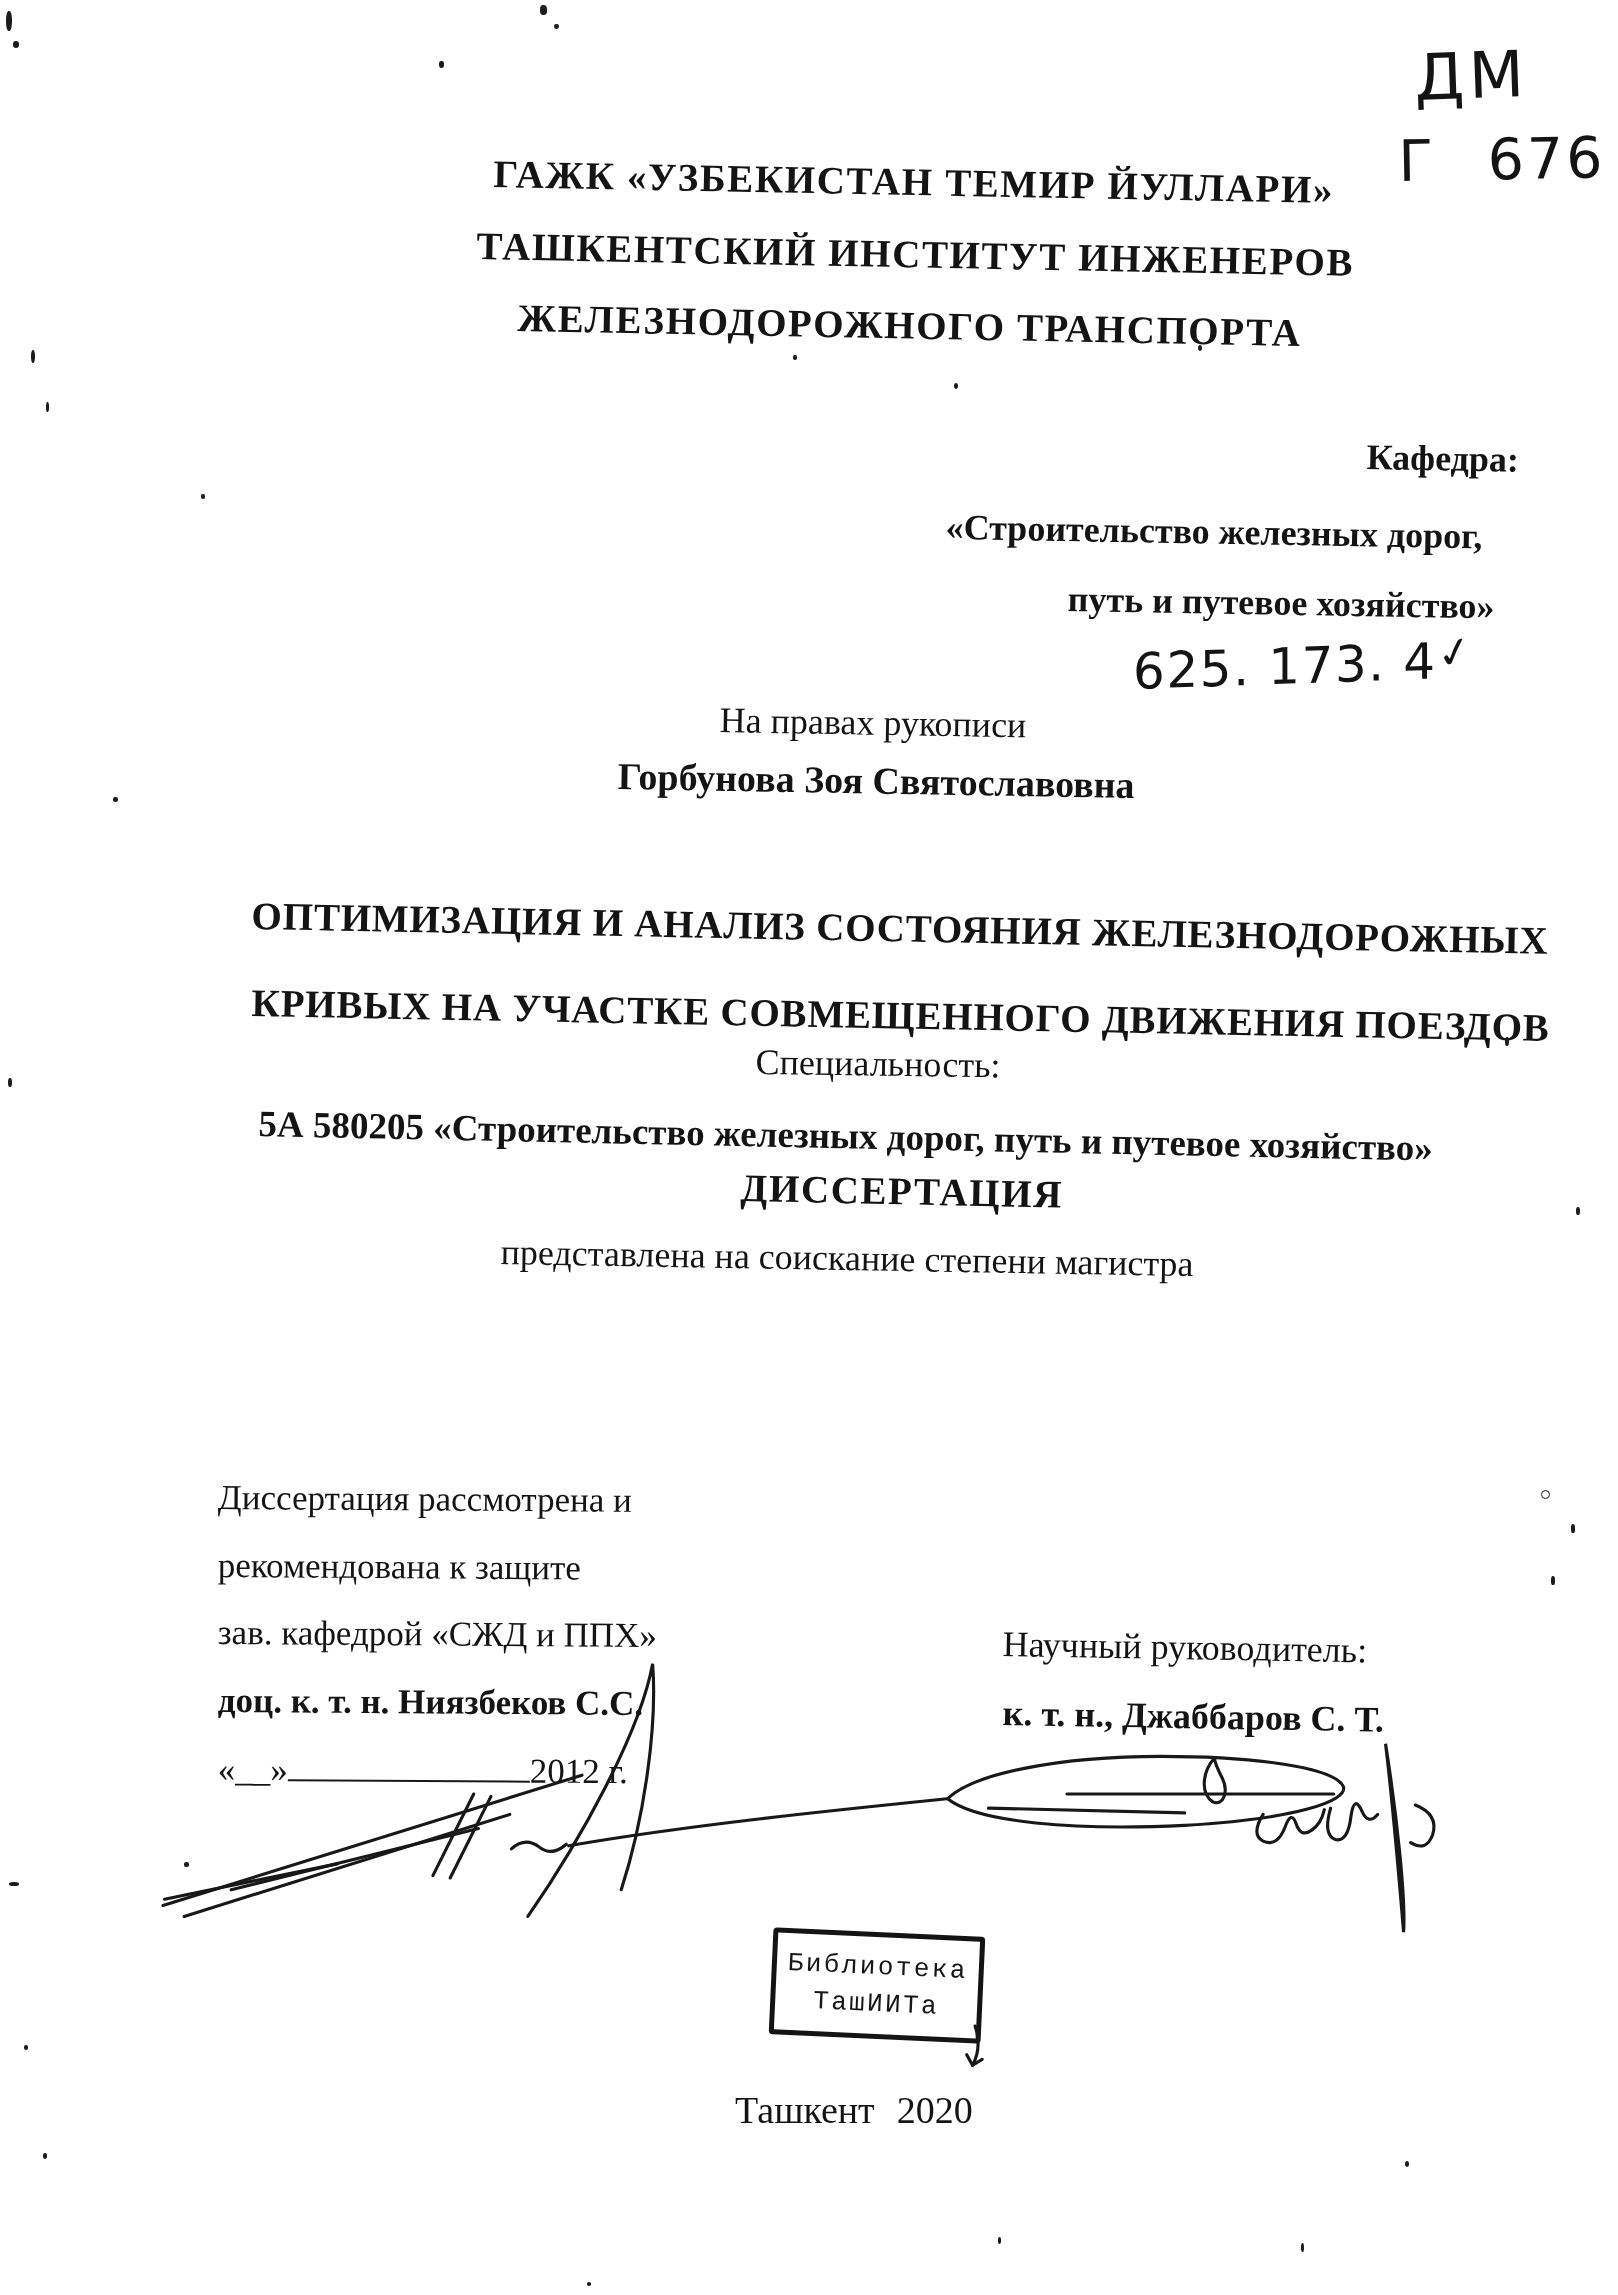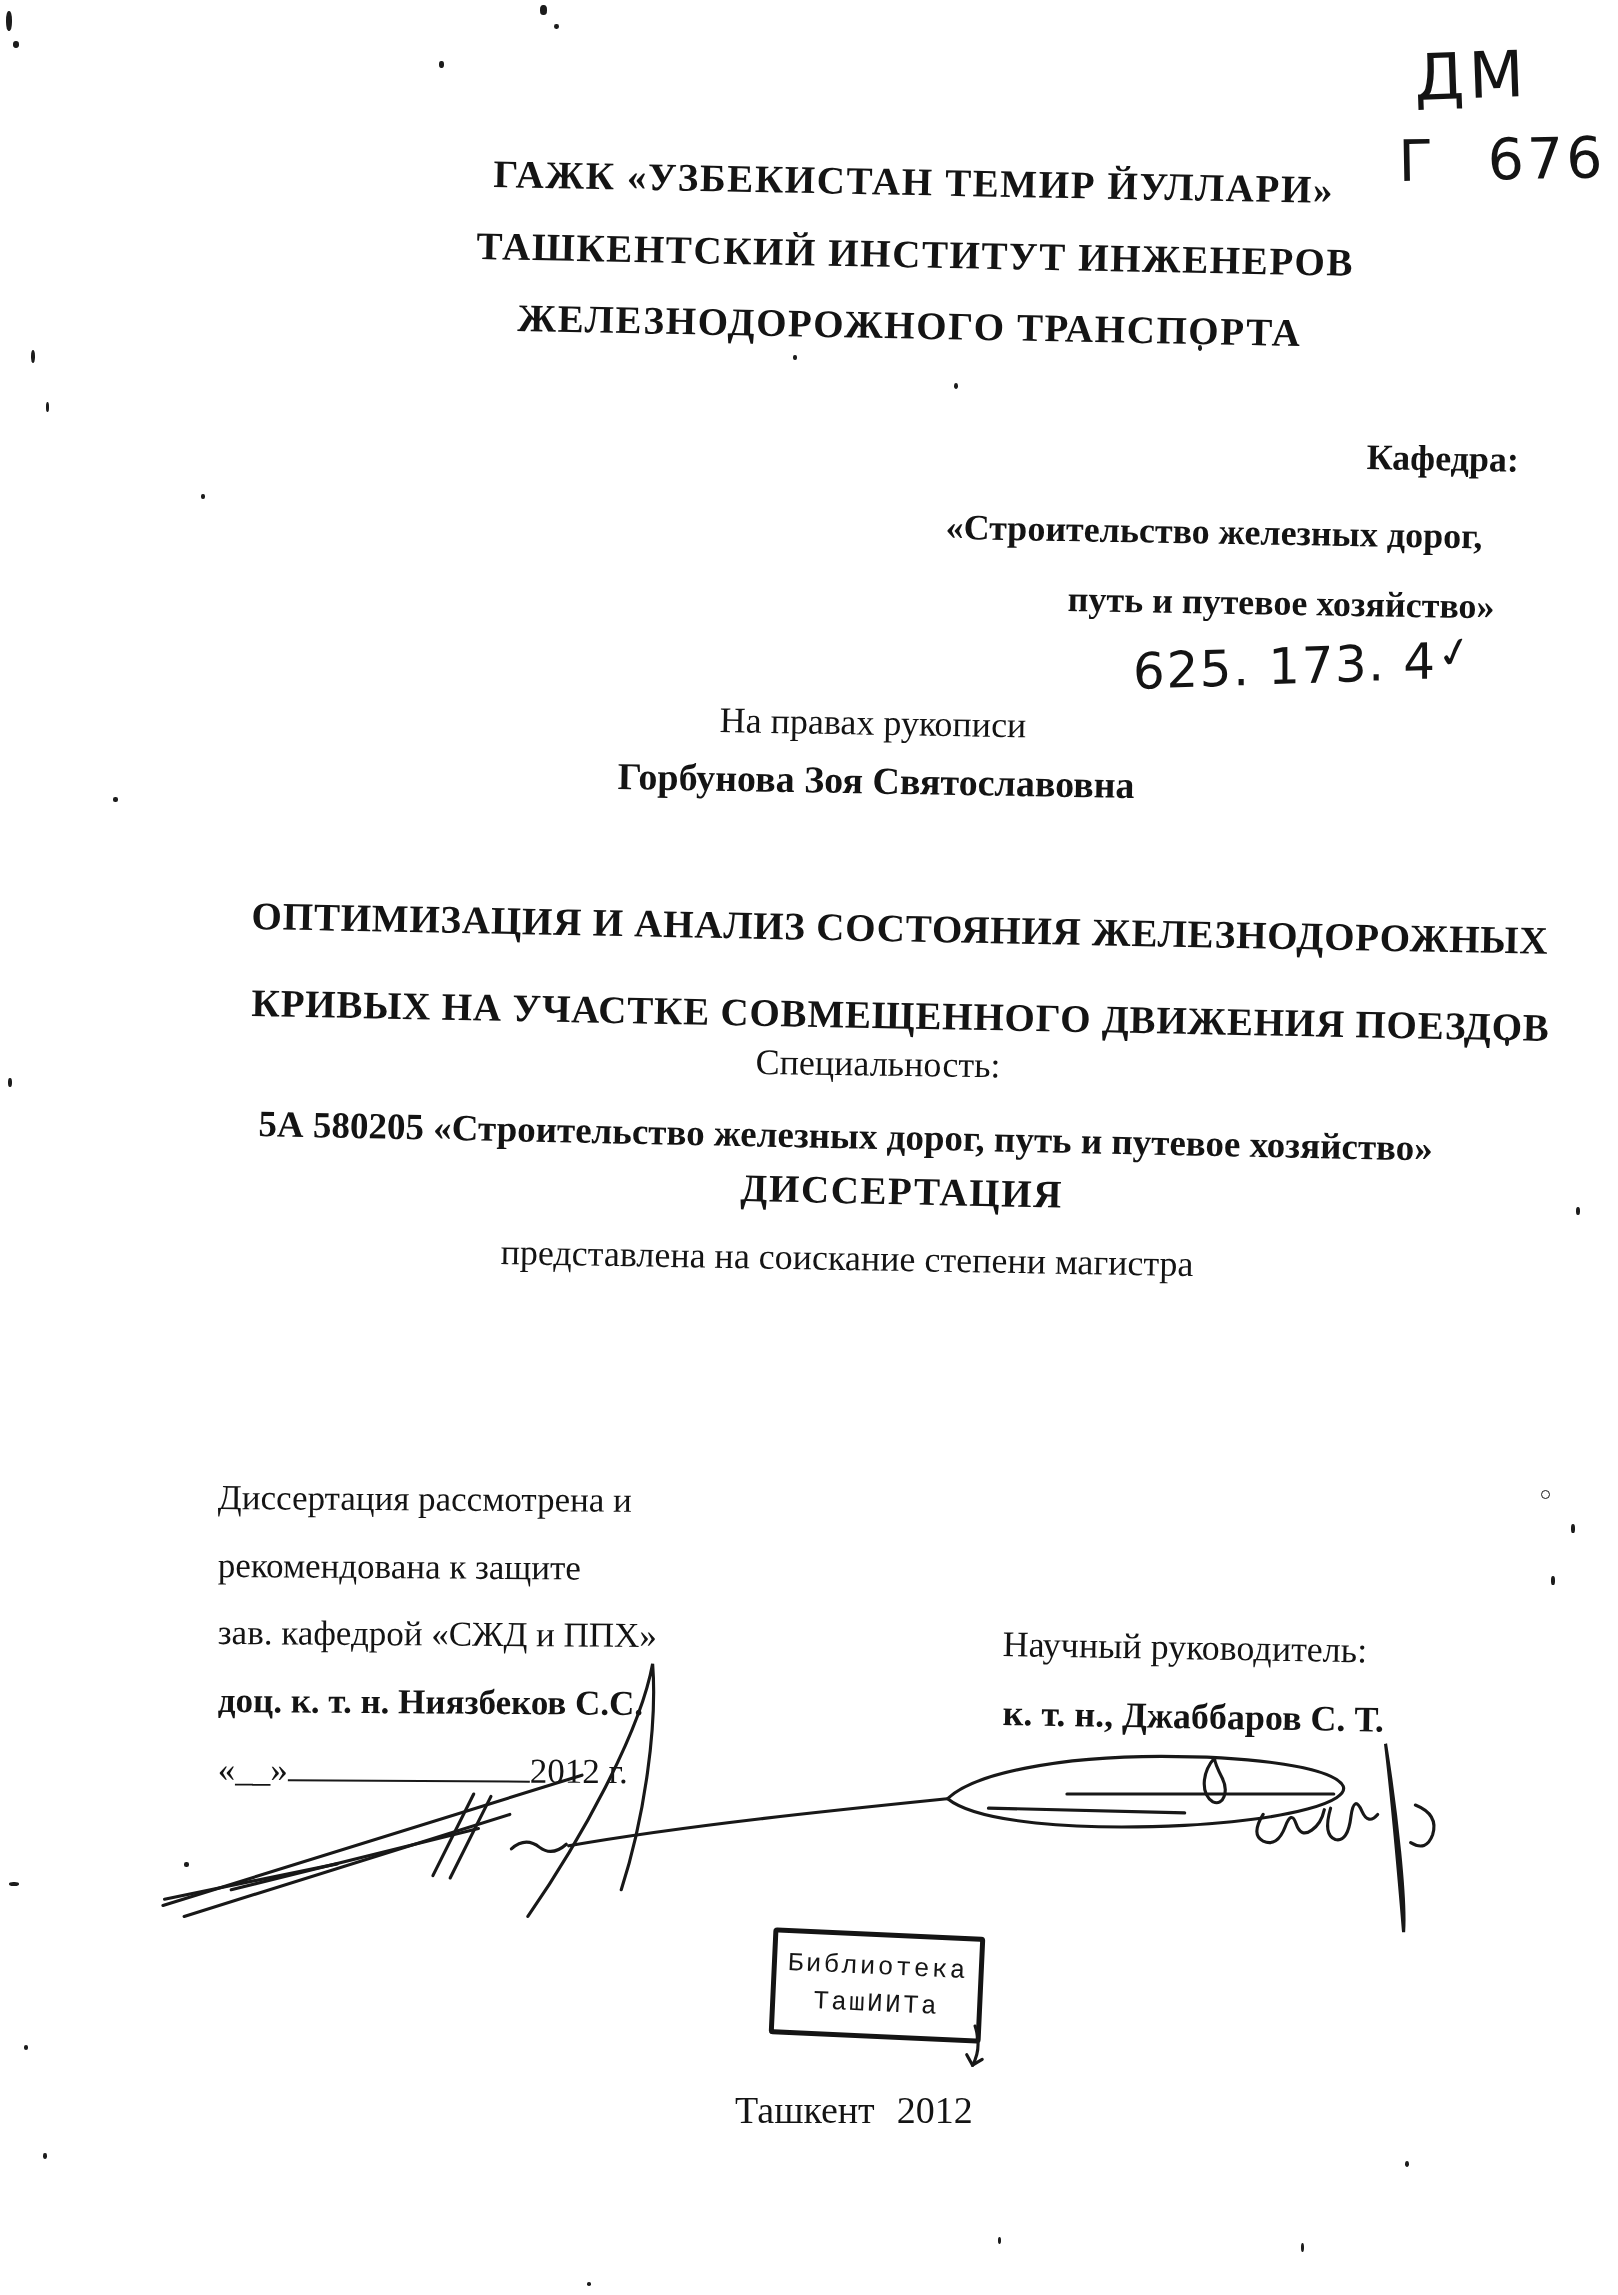--- a/index.html
+++ b/index.html
@@ -96,21 +96,21 @@
     <div>ТашИИТа</div>
     <svg class="stamp-arrow" width="23.5" height="47" viewBox="0 0 30 60">
       <g stroke="#181818" stroke-width="4" fill="none" stroke-linecap="round">
         <path d="M10,2 C16,18 17,36 9,52"></path>
         <path d="M9,52 l-8,-13"></path>
         <path d="M9,52 l12,-8"></path>
       </g>
     </svg>
   </div>
 
-  <div class="t" style="left:735px; top:2091px; font-size:38px; word-spacing:12.6px;">Ташкент 2012</div>
+  <div class="t" style="left:735px; top:2091px; font-size:38px; word-spacing:12.6px;">Ташкент 2020</div>
 
   <div class="sp" style="left:6.3px;top:11px;width:5.5px;height:20.4px;"></div>
   <div class="sp" style="left:12.6px;top:41px;width:6.3px;height:7px;"></div>
   <div class="sp" style="left:540px;top:4.7px;width:7px;height:10.2px;"></div>
   <div class="sp" style="left:554px;top:23.5px;width:4.7px;height:5.5px;"></div>
   <div class="sp" style="left:439px;top:61px;width:4.7px;height:7px;"></div>
   <div class="sp" style="left:882px;top:259px;width:3.9px;height:7px;"></div>
   <div class="sp" style="left:793px;top:355px;width:3.9px;height:4.7px;"></div>
   <div class="sp" style="left:1198px;top:345px;width:3.9px;height:6.3px;"></div>
   <div class="sp" style="left:1117px;top:250px;width:3.1px;height:7px;"></div>

